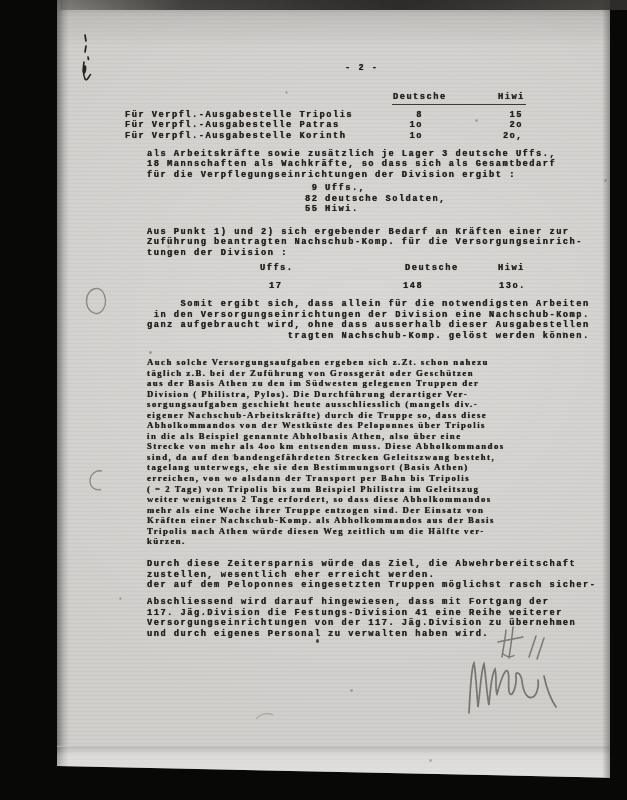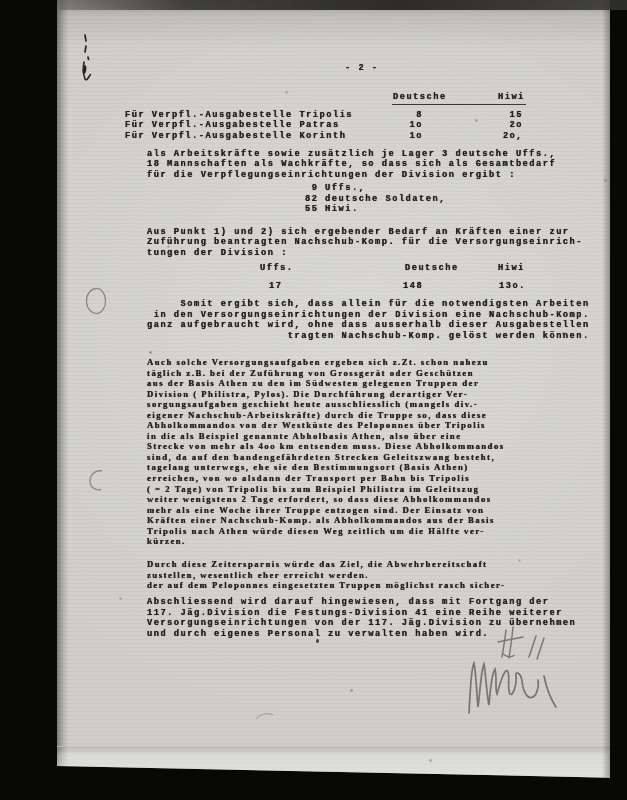--- a/index.html
+++ b/index.html
@@ -141,21 +141,21 @@
       <div>tagelang unterwegs, ehe sie den Bestimmungsort (Basis Athen)</div>
       <div>erreichen, von wo alsdann der Transport per Bahn bis Tripolis</div>
       <div>( = 2 Tage) von Tripolis bis zum Beispiel Philistra im Geleitszug</div>
       <div>weiter wenigstens 2 Tage erfordert, so dass diese Abholkommandos</div>
       <div>mehr als eine Woche ihrer Truppe entzogen sind. Der Einsatz von</div>
       <div>Kräften einer Nachschub-Komp. als Abholkommandos aus der Basis</div>
       <div>Tripolis nach Athen würde diesen Weg zeitlich um die Hälfte ver-</div>
       <div>kürzen.</div>
     </div>
 
-    <div class="para" style="top:559px;font-family:Liberation Serif, serif;">
+    <div class="para" style="top:559px;">
       <div>Durch diese Zeitersparnis würde das Ziel, die Abwehrbereitschaft</div>
       <div>zustellen, wesentlich eher erreicht werden.</div>
       <div>der auf dem Peloponnes eingesetzten Truppen möglichst rasch sicher-</div>
     </div>
 
     <div class="para" style="top:597px;">
       <div>Abschliessend wird darauf hingewiesen, dass mit Fortgang der</div>
       <div>117. Jäg.Division die Festungs-Division 41 eine Reihe weiterer</div>
       <div>Versorgungseinrichtungen von der 117. Jäg.Division zu übernehmen</div>
       <div>und durch eigenes Personal zu verwalten haben wird.</div>

